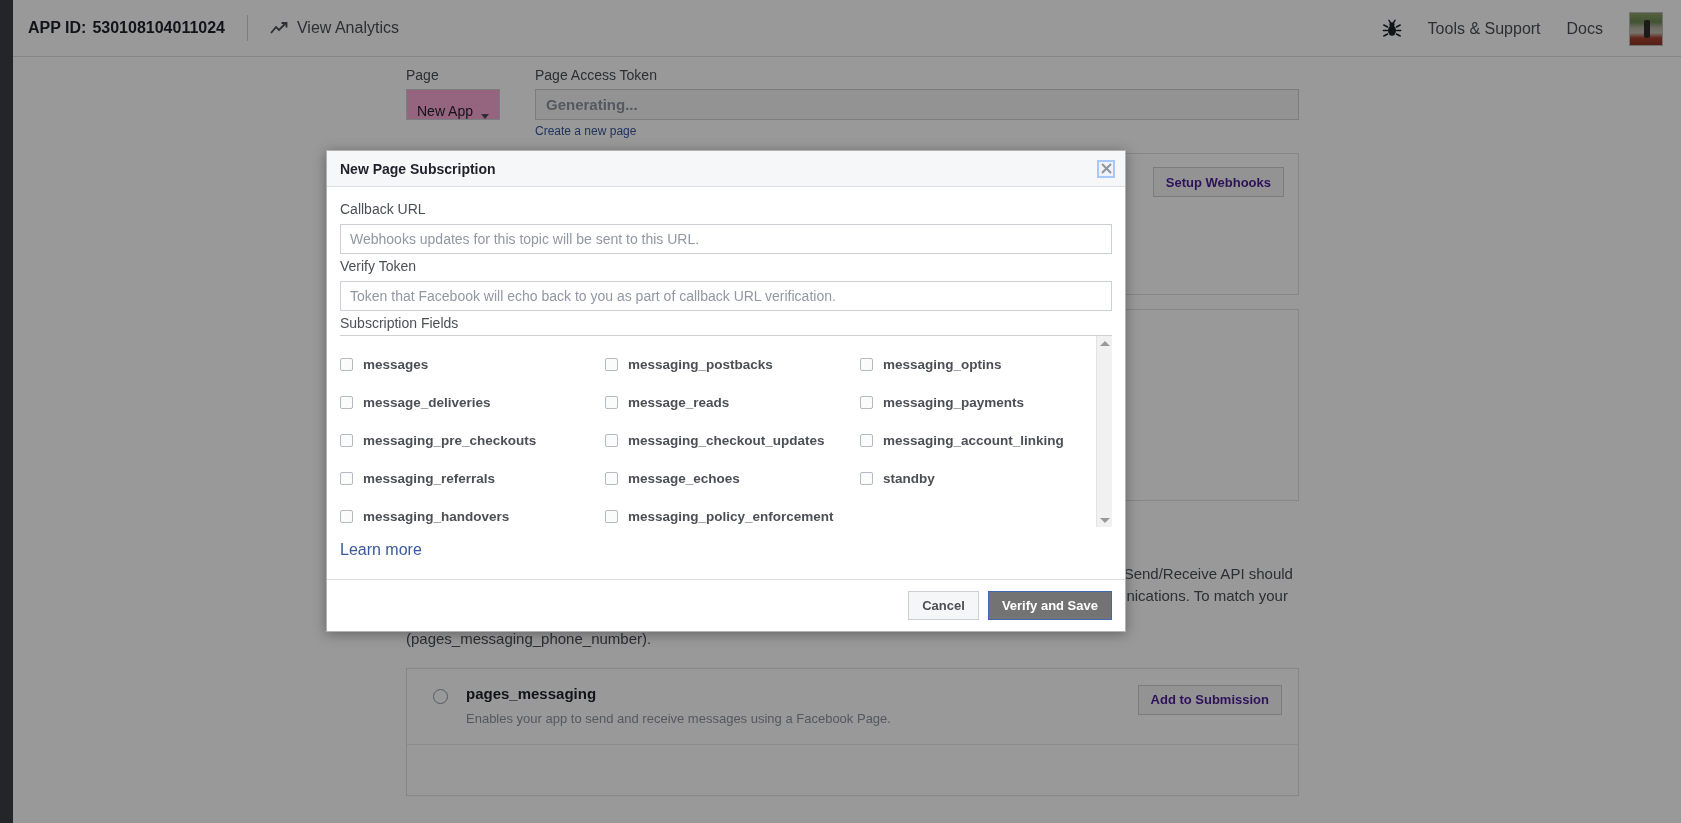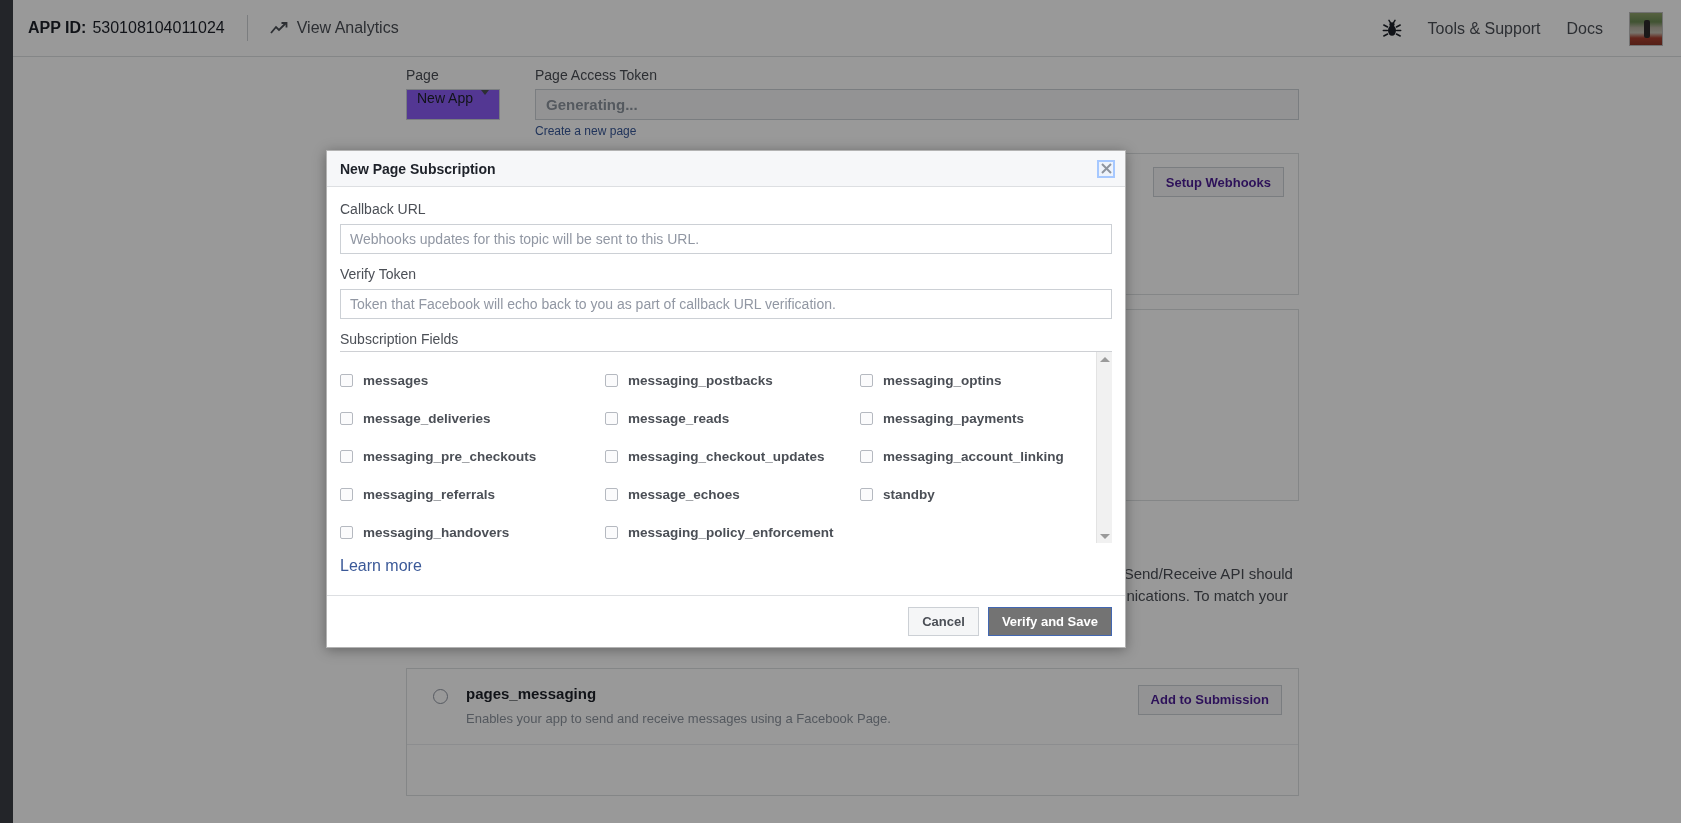--- a/index.html
+++ b/index.html
@@ -37,21 +37,21 @@
     width: 13px; height: 57px;
     background: #3b3f45;
   }
   .appid-wrap {
     margin-left: 28px;
     display: flex; align-items: center;
     font-size: 16px; color: #1d2129;
     white-space: nowrap;
   }
   .appid-label { font-weight: bold; }
-  .appid-value { font-weight: normal; margin-left: 6px; color: #1d2129; }
+  .appid-value { font-weight: bold; margin-left: 6px; color: #1d2129; }
   .vdivider {
     width: 1px; height: 26px; background: #ced0d4;
     margin: 0 22px;
   }
   .analytics-link {
     display: flex; align-items: center; gap: 9px;
     font-size: 16px; color: #4b4f56; cursor: pointer;
   }
   .trend-icon { width: 18px; height: 14px; display: block; }
   .topbar-right {
@@ -98,23 +98,23 @@
   
   .token-row {
     display: flex; padding: 10px 0 0 0; gap: 24px; align-items: flex-start;
   }
   .field-col-small { width: 105px; }
   .field-col-grow { flex: 1; }
   .field-label {
     font-size: 14px; color: #4b4f56; margin-bottom: 6px; display: block;
   }
   .select-btn {
-    display: inline-flex; align-items: flex-start; gap: 8px;
+    display: inline-flex; align-items: flex-end; gap: 8px;
     height: 31px; padding: 0 10px;
-    border: 1px solid #ccd0d5; background: #8b5cf6;
+    border: 1px solid #ccd0d5; background: #f9a8d4;
     font-size: 14px; color: #1d2129; cursor: pointer;
   }
   .caret { width: 0; height: 0; border-left: 4px solid transparent;
            border-right: 4px solid transparent; border-top: 5px solid #4b4f56; }
   .token-input {
     width: 100%; height: 31px;
     border: 1px solid #ccd0d5; background: #f5f6f7;
     padding: 0 10px; font-size: 15px; color: #8d949e;
     font-family: "Liberation Sans", sans-serif;
     font-weight: bold;
@@ -190,21 +190,21 @@
   }
   .close-x { width: 11px; height: 11px; display: block; }
 
   .modal-body { padding: 14px 13px 4px 13px; }
   .m-label { font-size: 14px; color: #4b4f56; margin-bottom: 7px; display: block; }
   .m-input {
     width: 100%; height: 30px;
     border: 1px solid #ccd0d5; background: #ffffff;
     padding: 0 9px; font-size: 14px; color: #1d2129;
     font-family: "Liberation Sans", sans-serif;
-    margin-bottom: 12px;
+    margin-bottom: 4px;
   }
   .m-input::placeholder { color: #9197a3; }
 
   .fields-title { font-size: 14px; color: #4b4f56; margin-bottom: 4px; }
   .fields-box {
     border-top: 1px solid #ced0d4;
     height: 192px;
     position: relative;
     overflow: hidden;
   }

